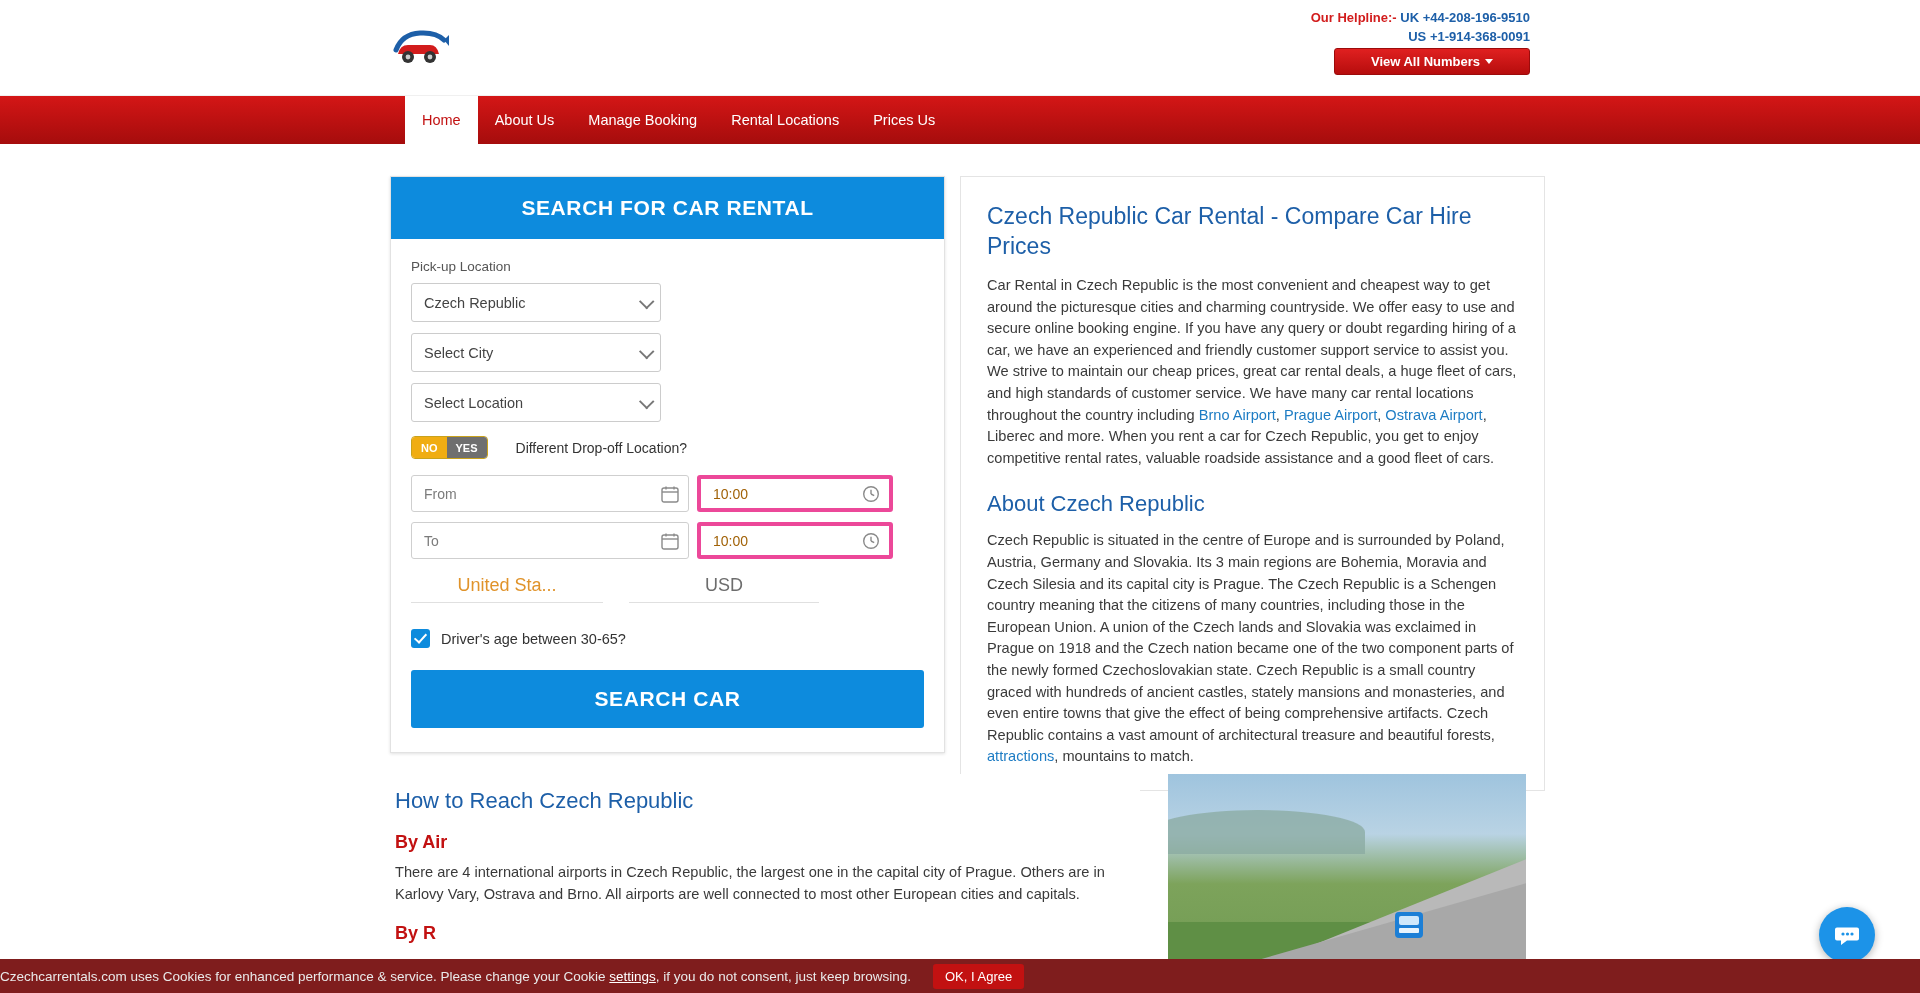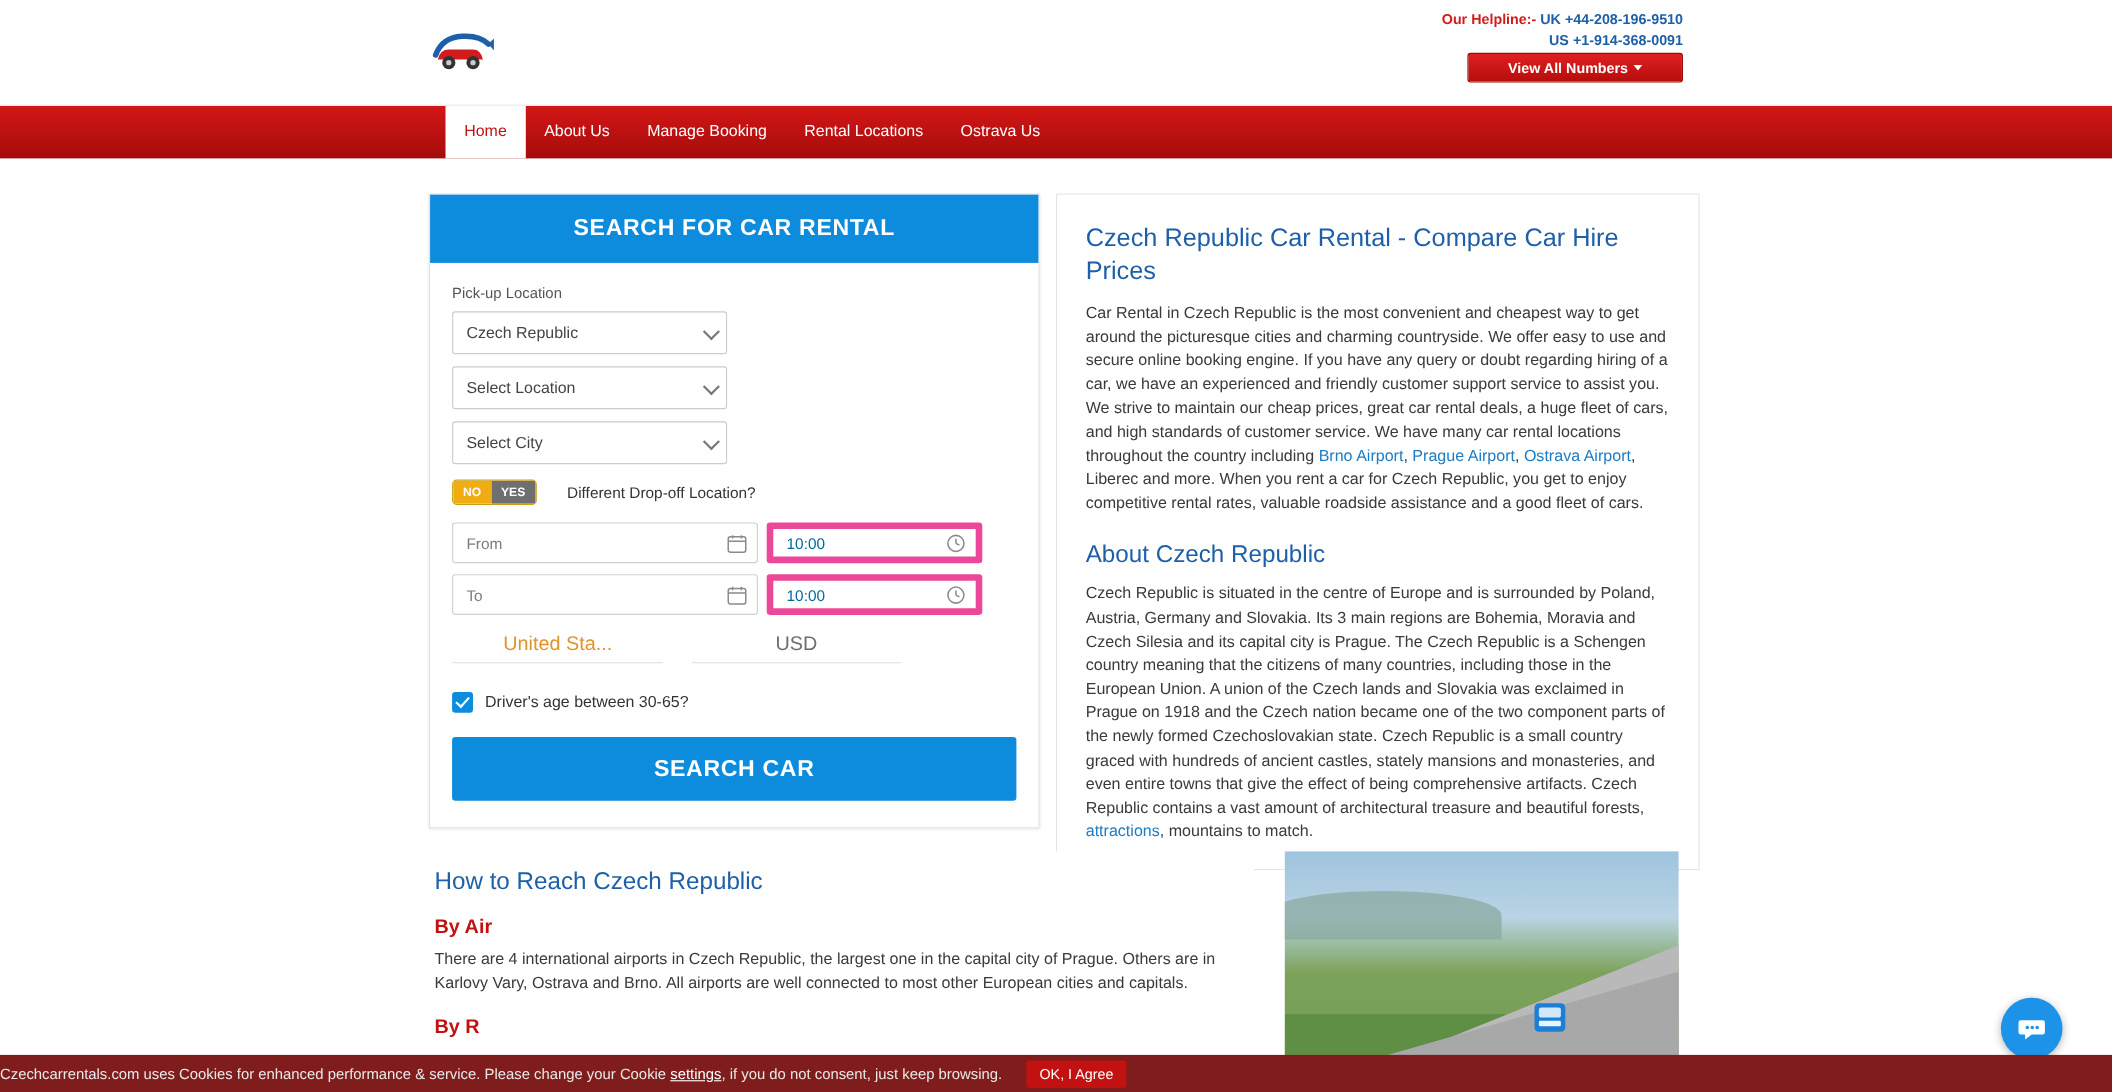--- a/index.html
+++ b/index.html
@@ -142,25 +142,25 @@
     width: 278px; height: 37px;
     border: 1px solid #cfcfcf; border-radius: 3px;
     background: #fff;
     display: flex; align-items: center;
     padding: 0 34px 0 12px;
     font-size: 14px; color: #7b7b7b;
   }
   .time-field {
     position: relative;
     width: 196px; height: 37px;
-    border: 6px solid #ec4899; border-radius: 3px;
+    border: 4px solid #ec4899; border-radius: 3px;
     background: #fff;
     display: flex; align-items: center;
     padding: 0 34px 0 12px;
-    font-size: 14px; color: #0369a1;
+    font-size: 14px; color: #a16207;
   }
   .ico-right { position: absolute; right: 9px; top: 50%; margin-top: -9px; width: 18px; height: 18px; }
 
   .currency-row {
     display: flex;
     margin: 16px 0 6px 0;
     padding-bottom: 4px;
   }
   .cur-cell {
     width: 192px;
@@ -352,44 +352,44 @@
     <div class="nav-item">
         <span>About Us</span>
       </div>
     <div class="nav-item">
         <span>Manage Booking</span>
       </div>
     <div class="nav-item">
         <span>Rental Locations</span>
       </div>
     <div class="nav-item">
-        <span>Ostrava Us</span>
+        <span>Prices Us</span>
       </div>
   </div>
 
   <div class="content">
 
     <div class="search-panel">
       <div class="search-header">SEARCH FOR CAR RENTAL</div>
       <div class="search-body">
 
         <div class="field-label">Pick-up Location</div>
 
         <div class="select-box">
           <span>Czech Republic</span>
           <span class="chev"></span>
         </div>
 
         <div class="select-box">
+          <span>Select City</span>
+          <span class="chev"></span>
+        </div>
+
+        <div class="select-box">
           <span>Select Location</span>
-          <span class="chev"></span>
-        </div>
-
-        <div class="select-box">
-          <span>Select City</span>
           <span class="chev"></span>
         </div>
 
         <div class="dropoff-row">
           <div class="toggle">
             <div class="no">NO</div>
             <div class="yes">YES</div>
           </div>
           <div class="dropoff-label">Different Drop-off Location?</div>
         </div>

